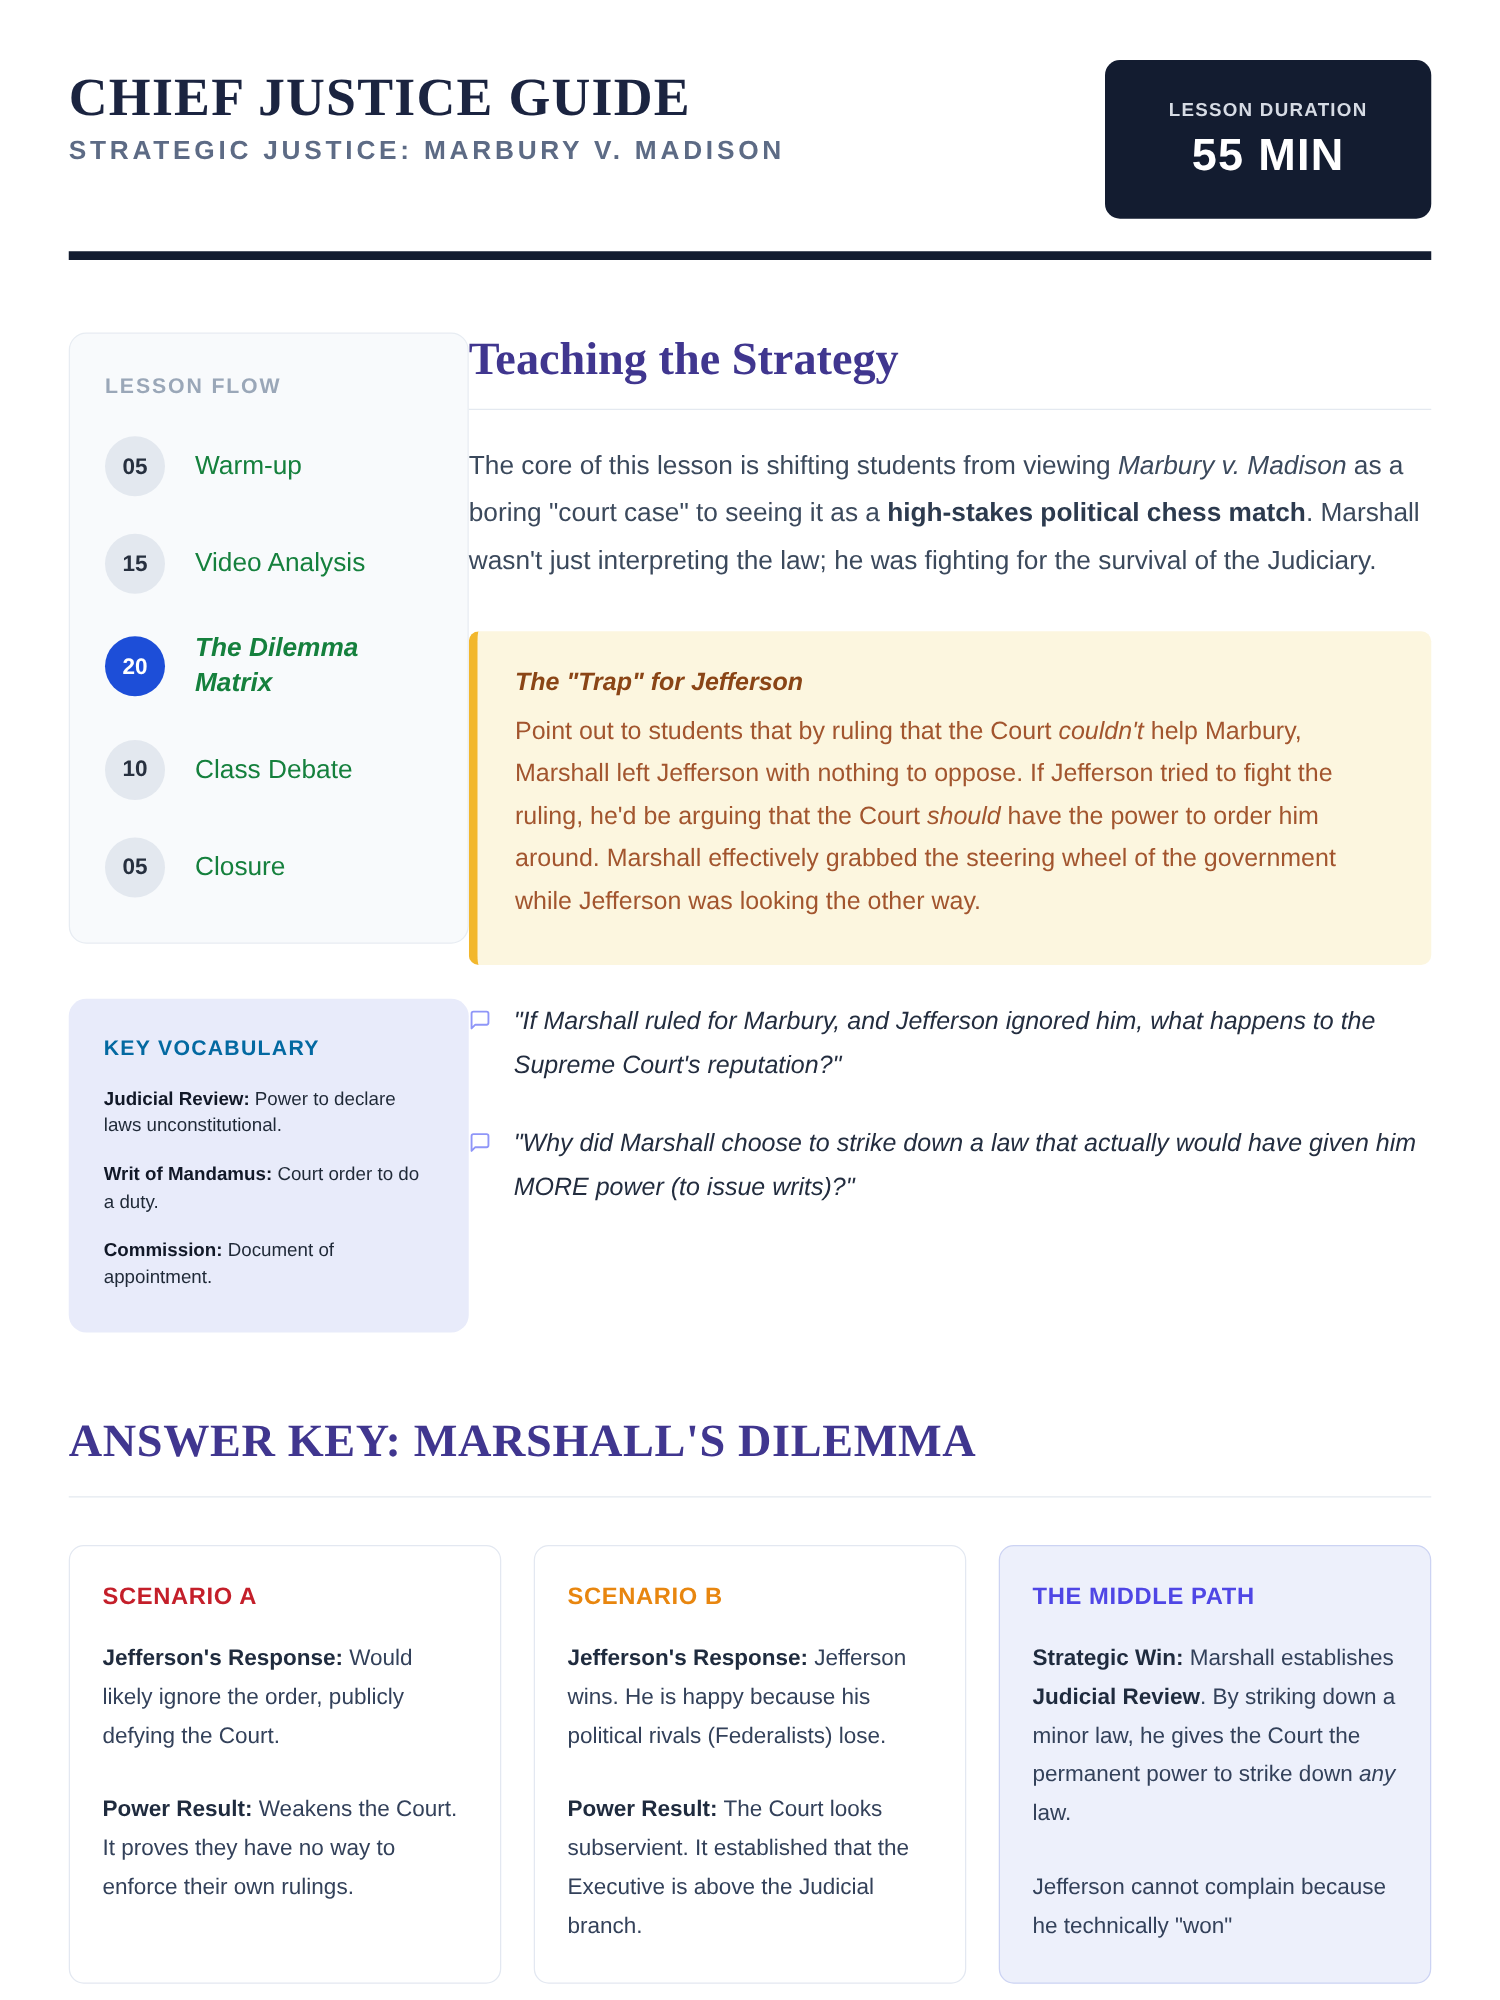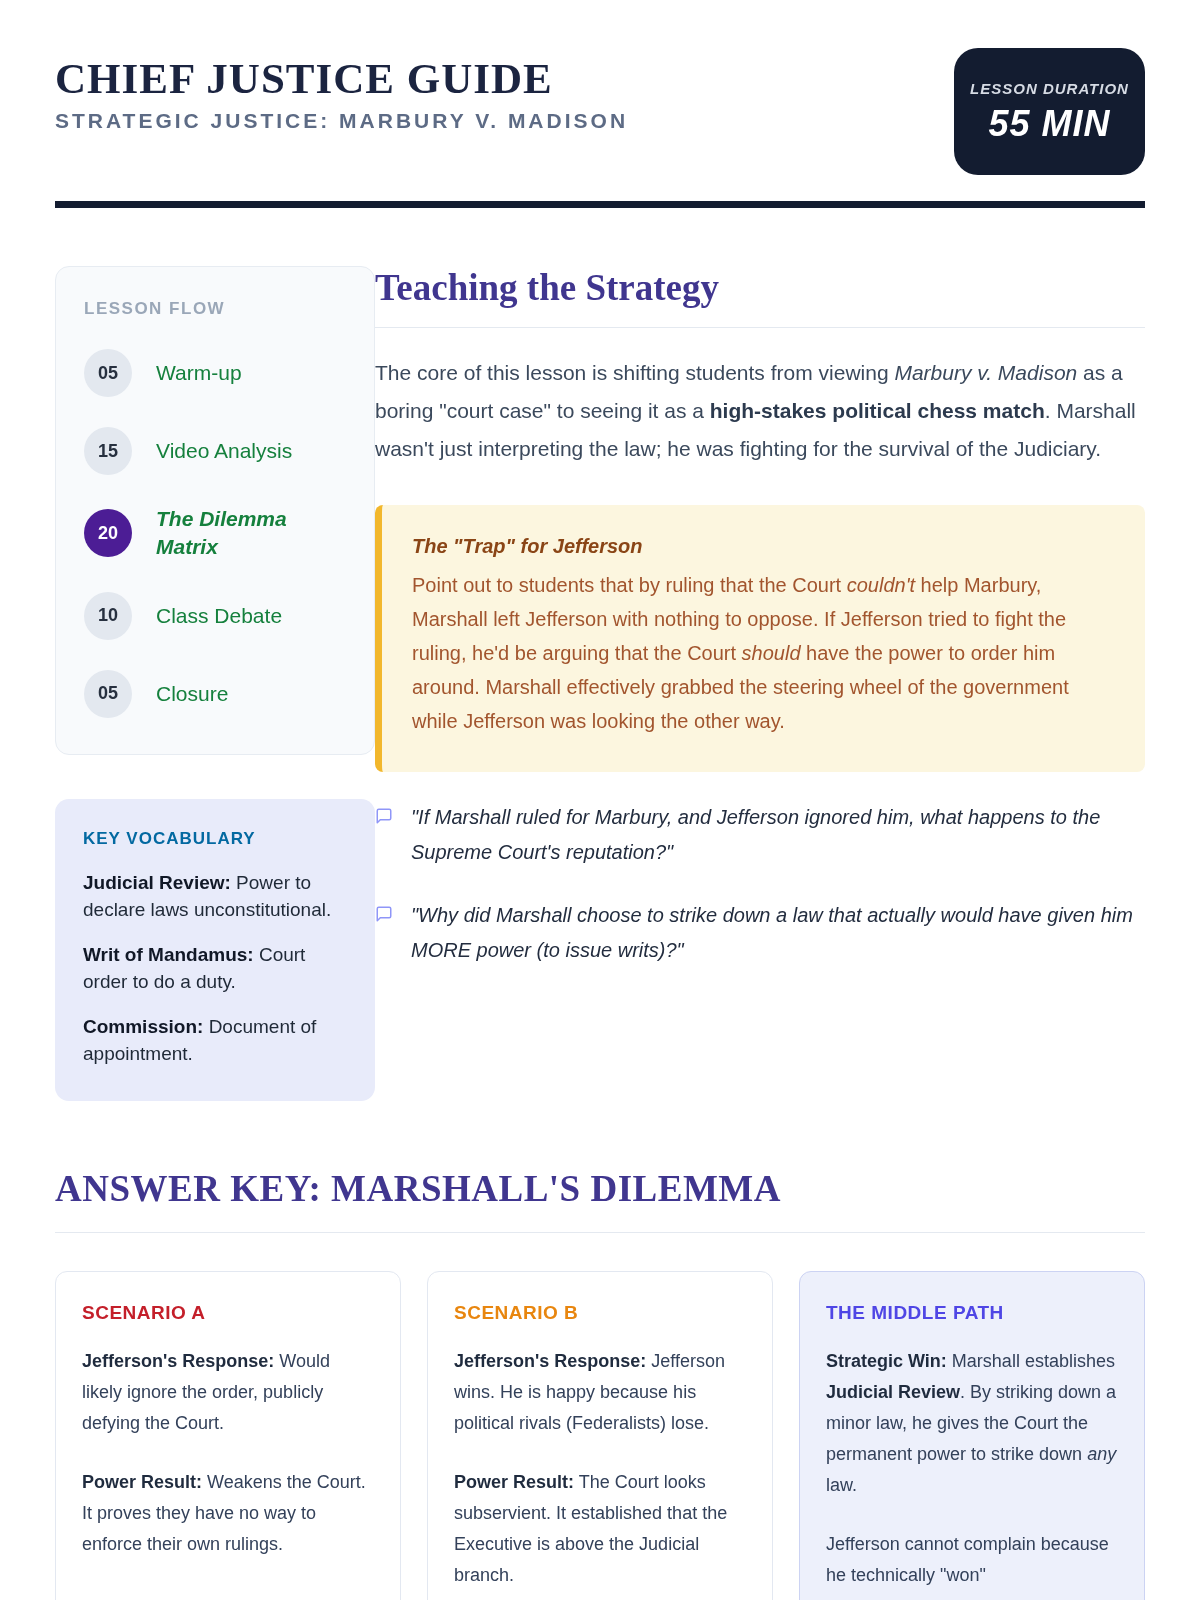--- a/index.html
+++ b/index.html
@@ -16,22 +16,22 @@
   .page-title {
     font-family: "Liberation Serif", serif;
     font-size: 43px; font-weight: 700; letter-spacing: 1px;
     color: #1b2440; line-height: 1.05; margin-top: 12px;
   }
   .page-subtitle {
     font-size: 21px; font-weight: 700; letter-spacing: 3px;
     color: #5d6b85; margin-top: 8px;
   }
   .duration-badge {
-    background: #131c30; color: #ffffff; border-radius: 24px;
-    width: 191px; padding: 32px 10px 30px 10px; text-align: center; margin-top: 4px; font-style: italic;
+    background: #131c30; color: #ffffff; border-radius: 12px;
+    width: 261px; padding: 32px 10px 30px 10px; text-align: center; margin-top: 4px;
   }
   .duration-label { font-size: 15px; font-weight: 700; letter-spacing: 1px; color: #d6dbe4; }
   .duration-value { font-size: 36px; font-weight: 700; margin-top: 6px; letter-spacing: 1px; }
   .top-rule { height: 7px; background: #131c30; margin-top: 26px; }
 
   
   .main-grid { display: grid; grid-template-columns: 320px 1fr; margin-top: 58px; }
 
   
   .flow-card {
@@ -39,27 +39,27 @@
     padding: 32px 28px 6px 28px;
   }
   .flow-heading { font-size: 17px; font-weight: 700; letter-spacing: 1.5px; color: #9aa7b8; margin-bottom: 30px; }
   .flow-item { display: flex; align-items: center; gap: 24px; margin-bottom: 30px; }
   .flow-badge {
     width: 48px; height: 48px; min-width: 48px; border-radius: 50%;
     background: #e3e8ef; color: #27303f; font-size: 18px; font-weight: 700;
     display: flex; align-items: center; justify-content: center;
   }
   .flow-label { font-size: 21px; color: #15803d; line-height: 1.35; }
-  .flow-item.active .flow-badge { background: #4c1d95; color: #ffffff; }
+  .flow-item.active .flow-badge { background: #1d4ed8; color: #ffffff; }
   .flow-item.active .flow-label { font-weight: 700; font-style: italic; }
 
   
   .vocab-card { background: #e8ebfa; border-radius: 14px; padding: 30px 28px 16px 28px; margin-top: 44px; }
   .vocab-heading { font-size: 17px; font-weight: 700; letter-spacing: 1px; color: #0369a1; margin-bottom: 20px; }
-  .vocab-entry { font-size: 19px; color: #1f2937; line-height: 1.45; margin-bottom: 17px; }
+  .vocab-entry { font-size: 15px; color: #1f2937; line-height: 1.45; margin-bottom: 17px; }
   .vocab-entry strong { color: #111827; }
 
   
   .section-title {
     font-family: "Liberation Serif", serif;
     font-size: 37px; font-weight: 700; color: #40368f;
     padding-bottom: 18px; border-bottom: 1px solid #e4e9f0;
   }
   .intro { font-size: 21px; color: #3b495c; line-height: 1.8; margin-top: 26px; }
   .intro strong { color: #2c3a4e; }

